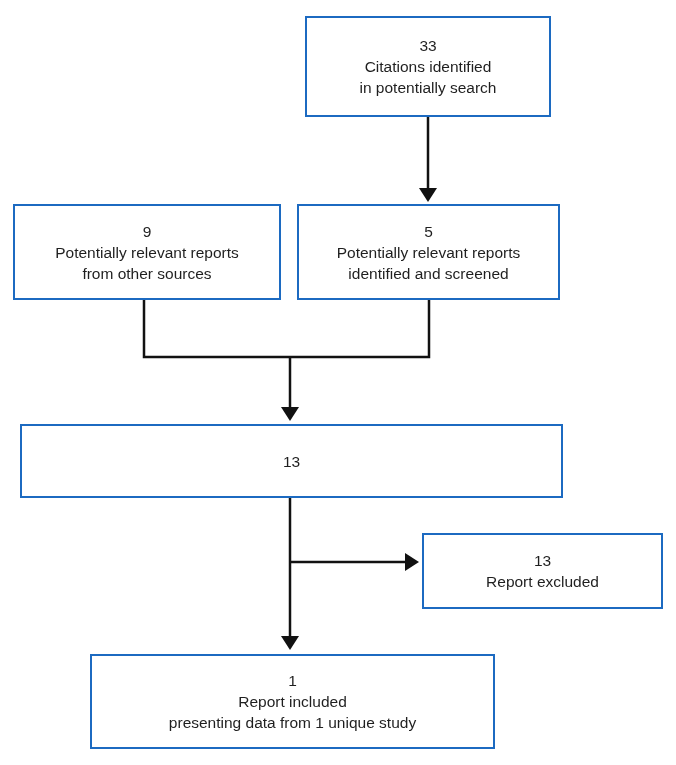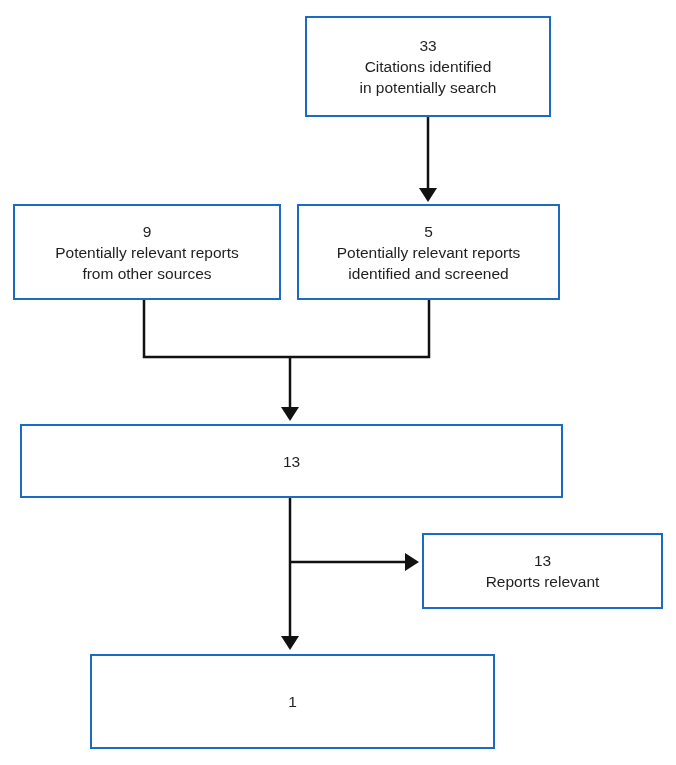--- a/index.html
+++ b/index.html
@@ -107,20 +107,22 @@
     <div class="label">Potentially relevant reports
 identified and screened</div>
   </div>
 
   <div class="flow-box box-total">
     <div class="num">13</div>
   </div>
 
   <div class="flow-box box-excluded">
     <div class="num">13</div>
-    <div class="label">Reports relevant</div>
+    <div class="label">Report excluded</div>
   </div>
 
   <div class="flow-box box-included">
     <div class="num">1</div>
+    <div class="label">Report included
+presenting data from 1 unique study</div>
   </div>
 
 </div>
 
 </body></html>

